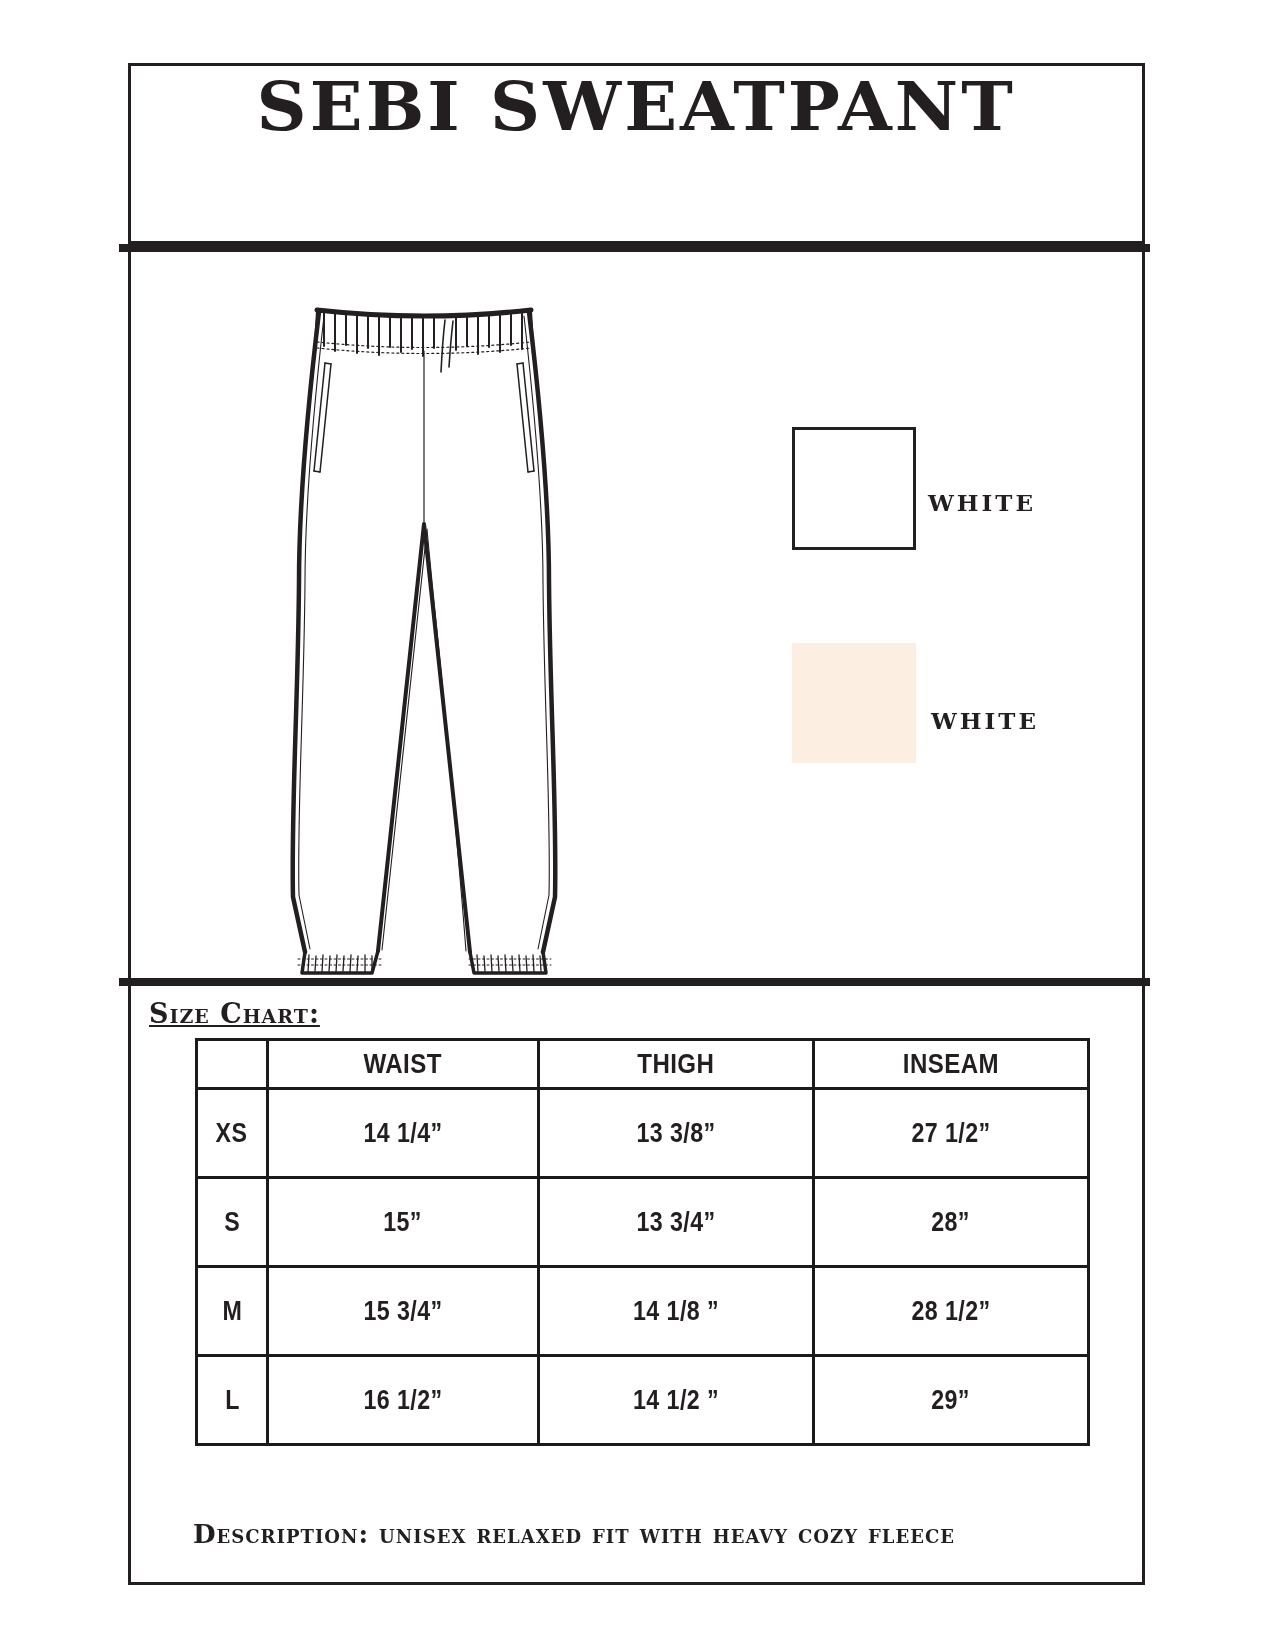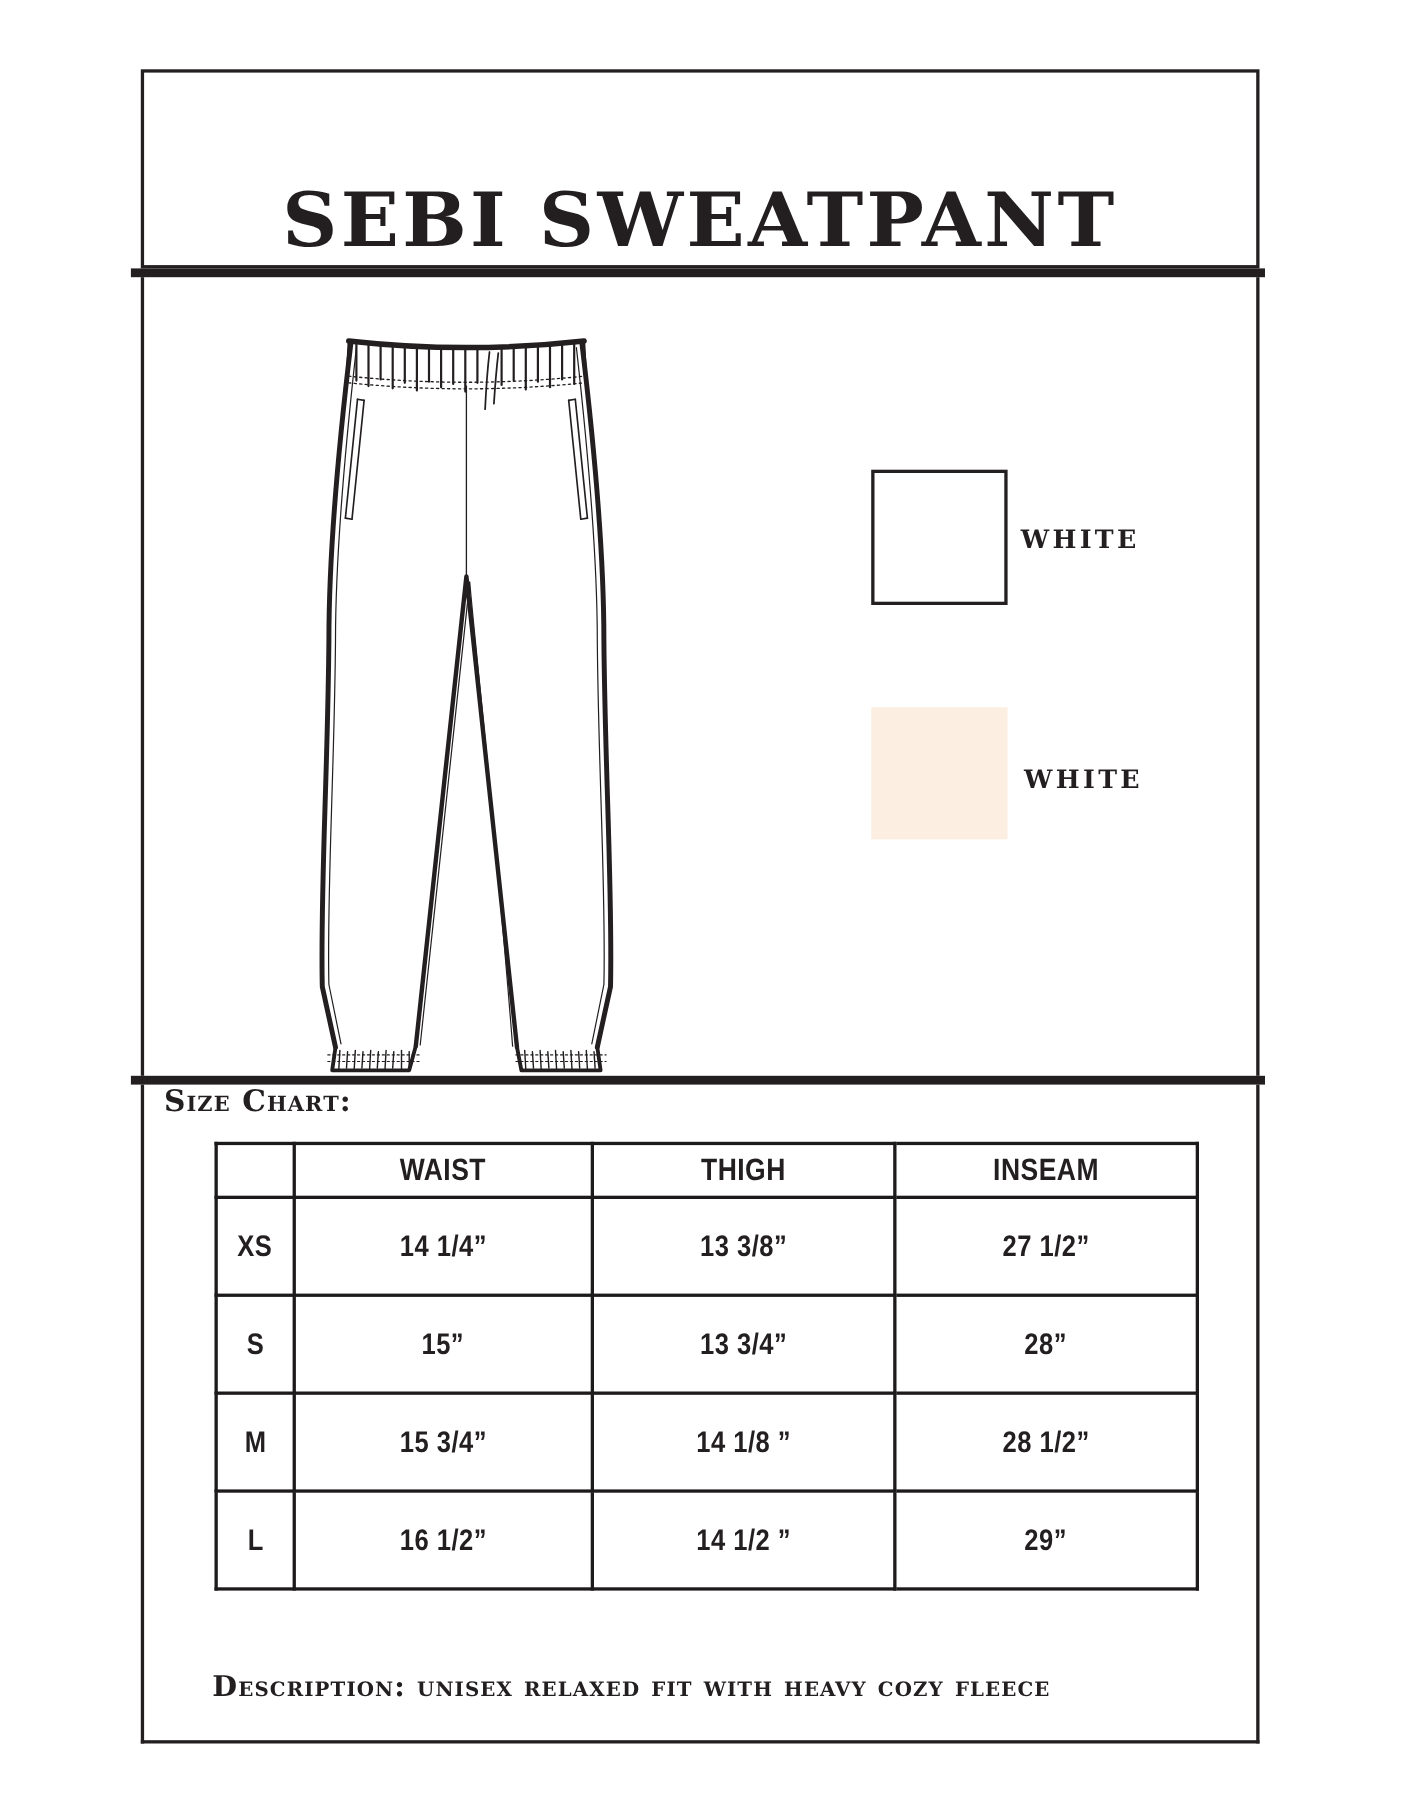--- a/index.html
+++ b/index.html
@@ -2,45 +2,45 @@
 <html><head>
 <meta charset="utf-8">
 <style>
   html,body{margin:0;padding:0;background:#ffffff;}
   .page{position:relative;width:1275px;height:1650px;background:#ffffff;overflow:hidden;
         font-family:"DejaVu Serif", serif;color:#231f20;}
   .abs{position:absolute;box-sizing:border-box;}
 
   
   .title-box{left:128px;top:63px;width:1017px;height:181px;border:3px solid #231f20;
-             display:flex;align-items:flex-end;justify-content:center;}
+             display:flex;align-items:flex-start;justify-content:center;}
   .title-text{font-size:68px;font-weight:bold;letter-spacing:3px;white-space:nowrap;
               transform:scaleX(1.02);}
 
   .bar{background:#231f20;height:8px;left:119px;width:1031px;}
   .bar1{top:244px;}
   .bar2{top:978px;}
 
   
   .draw-box{left:128px;top:252px;width:1017px;height:726px;
             border-left:3px solid #231f20;border-right:3px solid #231f20;}
   .pants-svg{position:absolute;left:0;top:0;}
 
   .swatch{position:absolute;box-sizing:border-box;}
   .swatch-white{left:661px;top:175px;width:124px;height:123px;border:3px solid #231f20;}
   .swatch-cream{left:661px;top:391px;width:124px;height:120px;}
-  .swatch-label{position:absolute;font-size:23px;font-weight:bold;letter-spacing:3px;white-space:nowrap;}
+  .swatch-label{position:absolute;font-size:23px;font-weight:bold;letter-spacing:3px;white-space:nowrap;margin-top:12px;}
   .label-white{left:797px;top:225px;}
   .label-cream{left:800px;top:443px;}
 
   
   .chart-box{left:128px;top:986px;width:1017px;height:599px;
              border-left:3px solid #231f20;border-right:3px solid #231f20;border-bottom:3px solid #231f20;}
-  .chart-heading{position:absolute;left:18px;top:0;font-size:27px;font-weight:bold;
-                 font-variant:small-caps;letter-spacing:1px;}
+  .chart-heading{position:absolute;left:18px;top:12px;font-size:27px;font-weight:bold;
+                 font-variant:small-caps;letter-spacing:1px;text-decoration:underline;}
   .size-table{position:absolute;left:64px;top:52px;border-collapse:collapse;table-layout:fixed;
               font-family:"Liberation Sans", sans-serif;}
   .size-table td{border:3px solid #1d1a1b;text-align:center;vertical-align:middle;padding:0;
                  font-weight:bold;font-size:27px;}
   .size-table tr{height:89px;}
   .size-table tr.hdr{height:49px;margin-left:48px;}
   .size-table tr.hdr td{font-size:28px;}
   .cond{display:inline-block;transform:scaleX(0.86);transform-origin:center;letter-spacing:0.5px;white-space:nowrap;}
   .description{position:absolute;left:62px;top:506px;font-size:26px;font-weight:bold;
                font-variant:small-caps;letter-spacing:1px;white-space:nowrap;margin-top:27px;}

